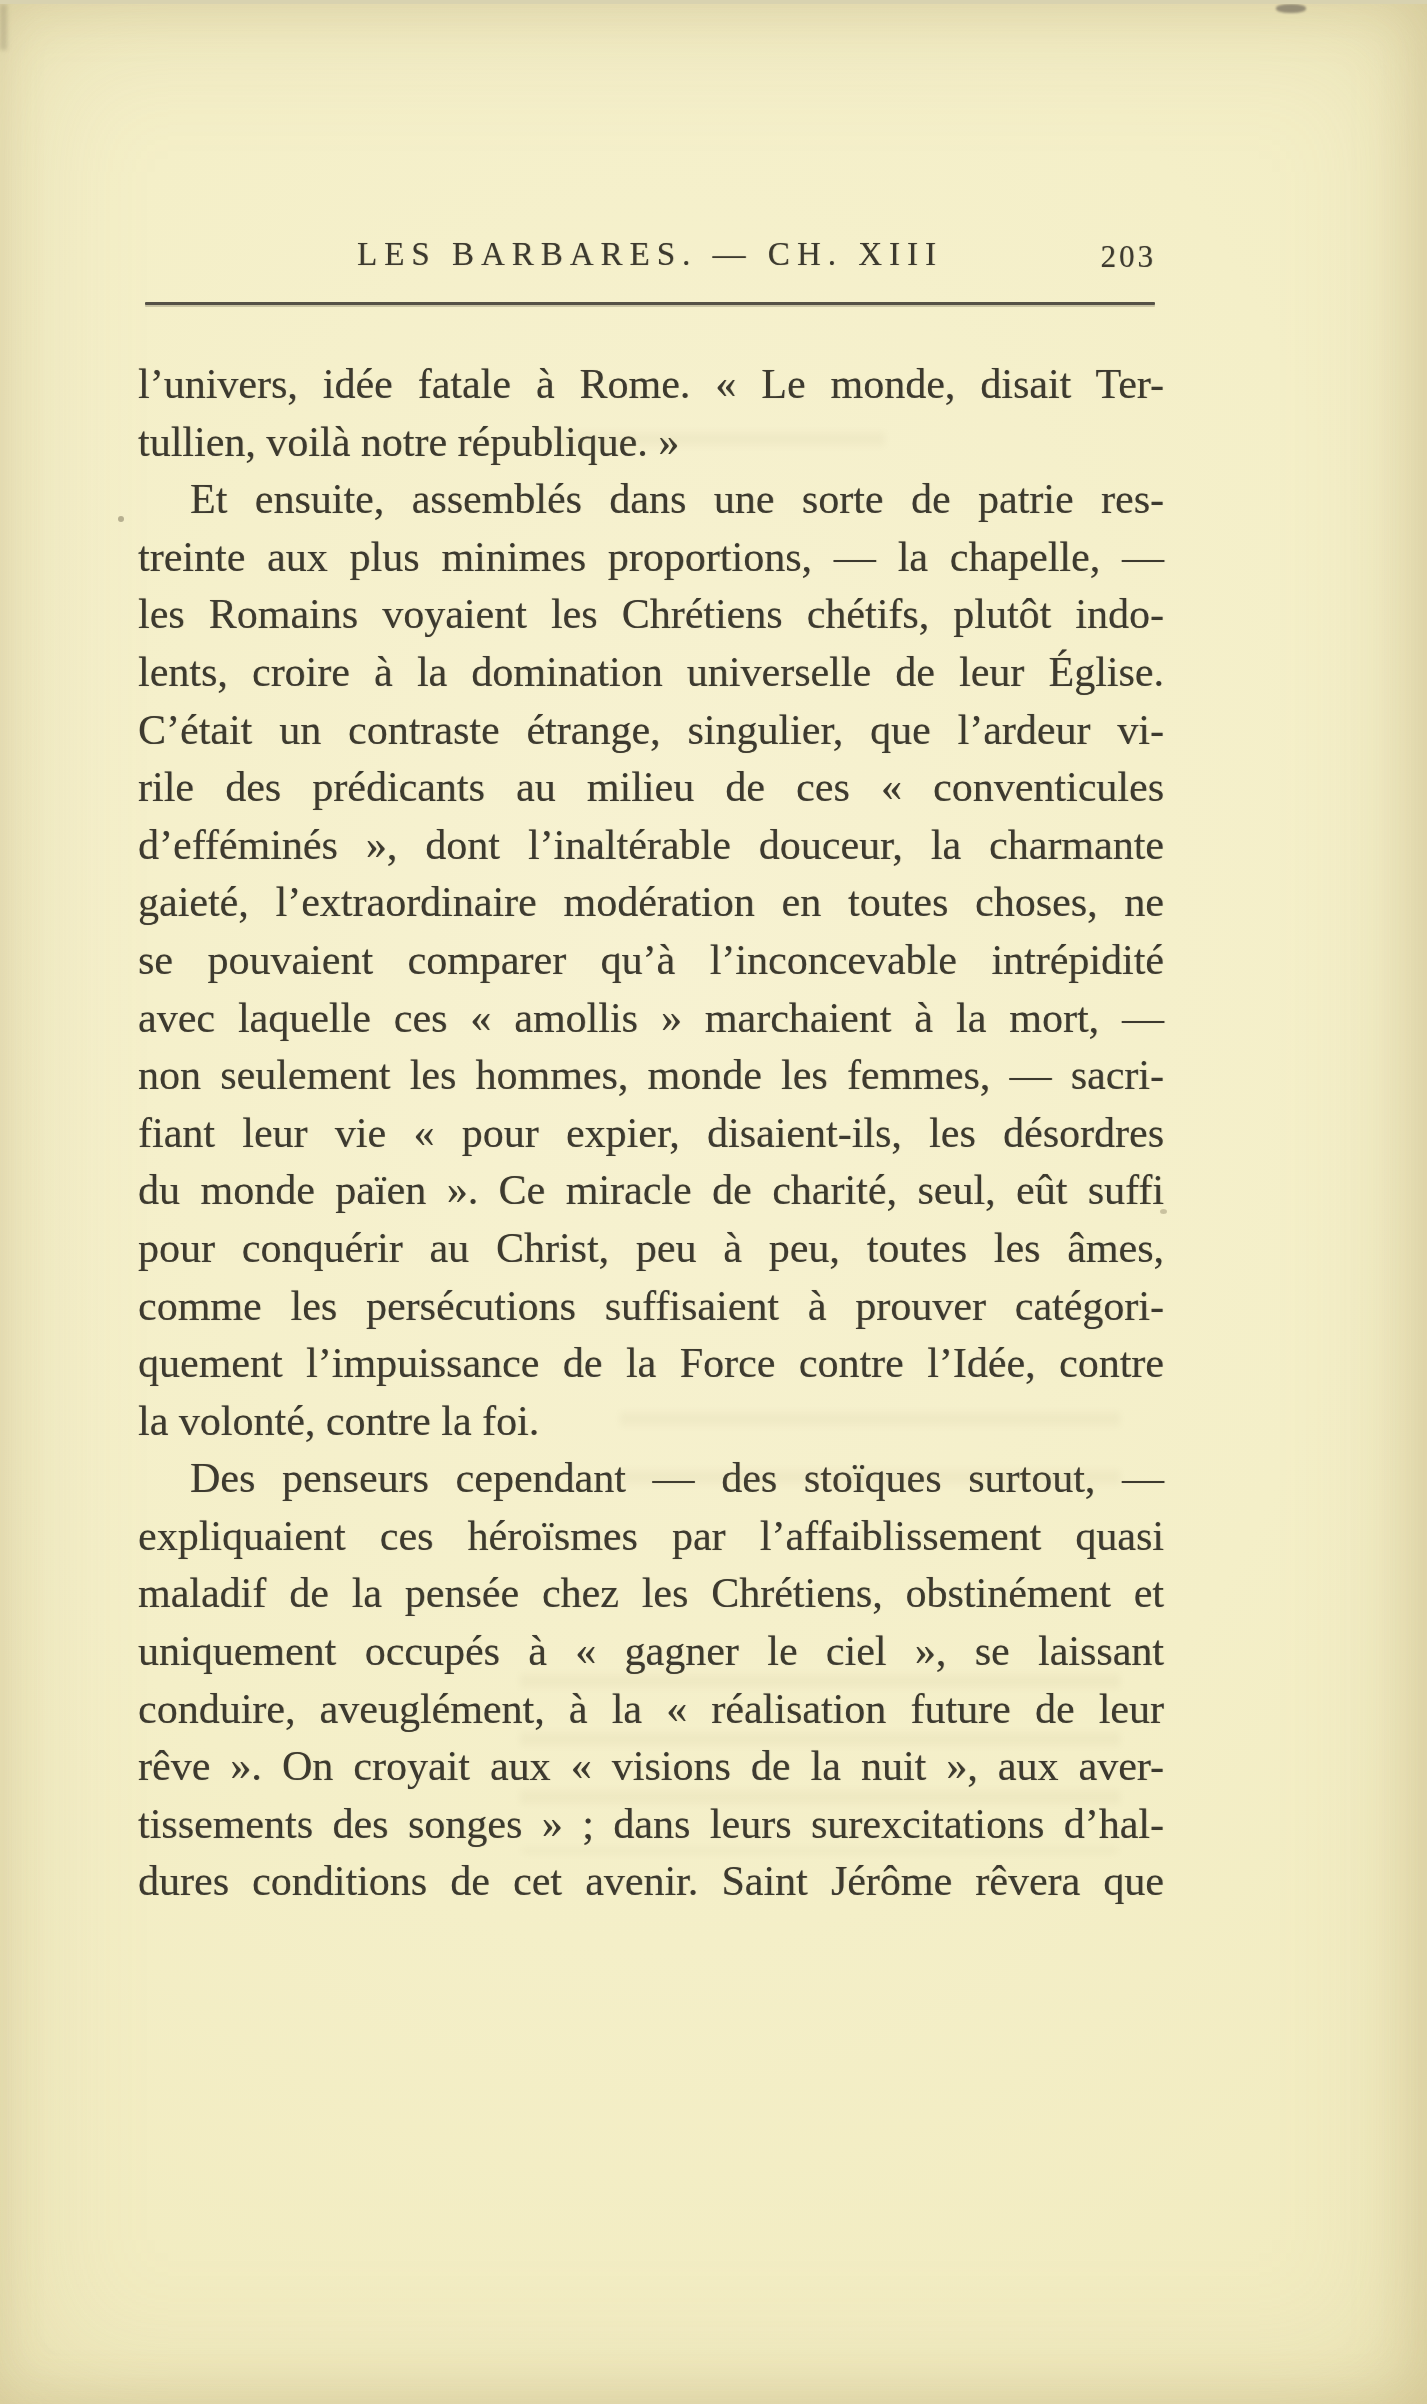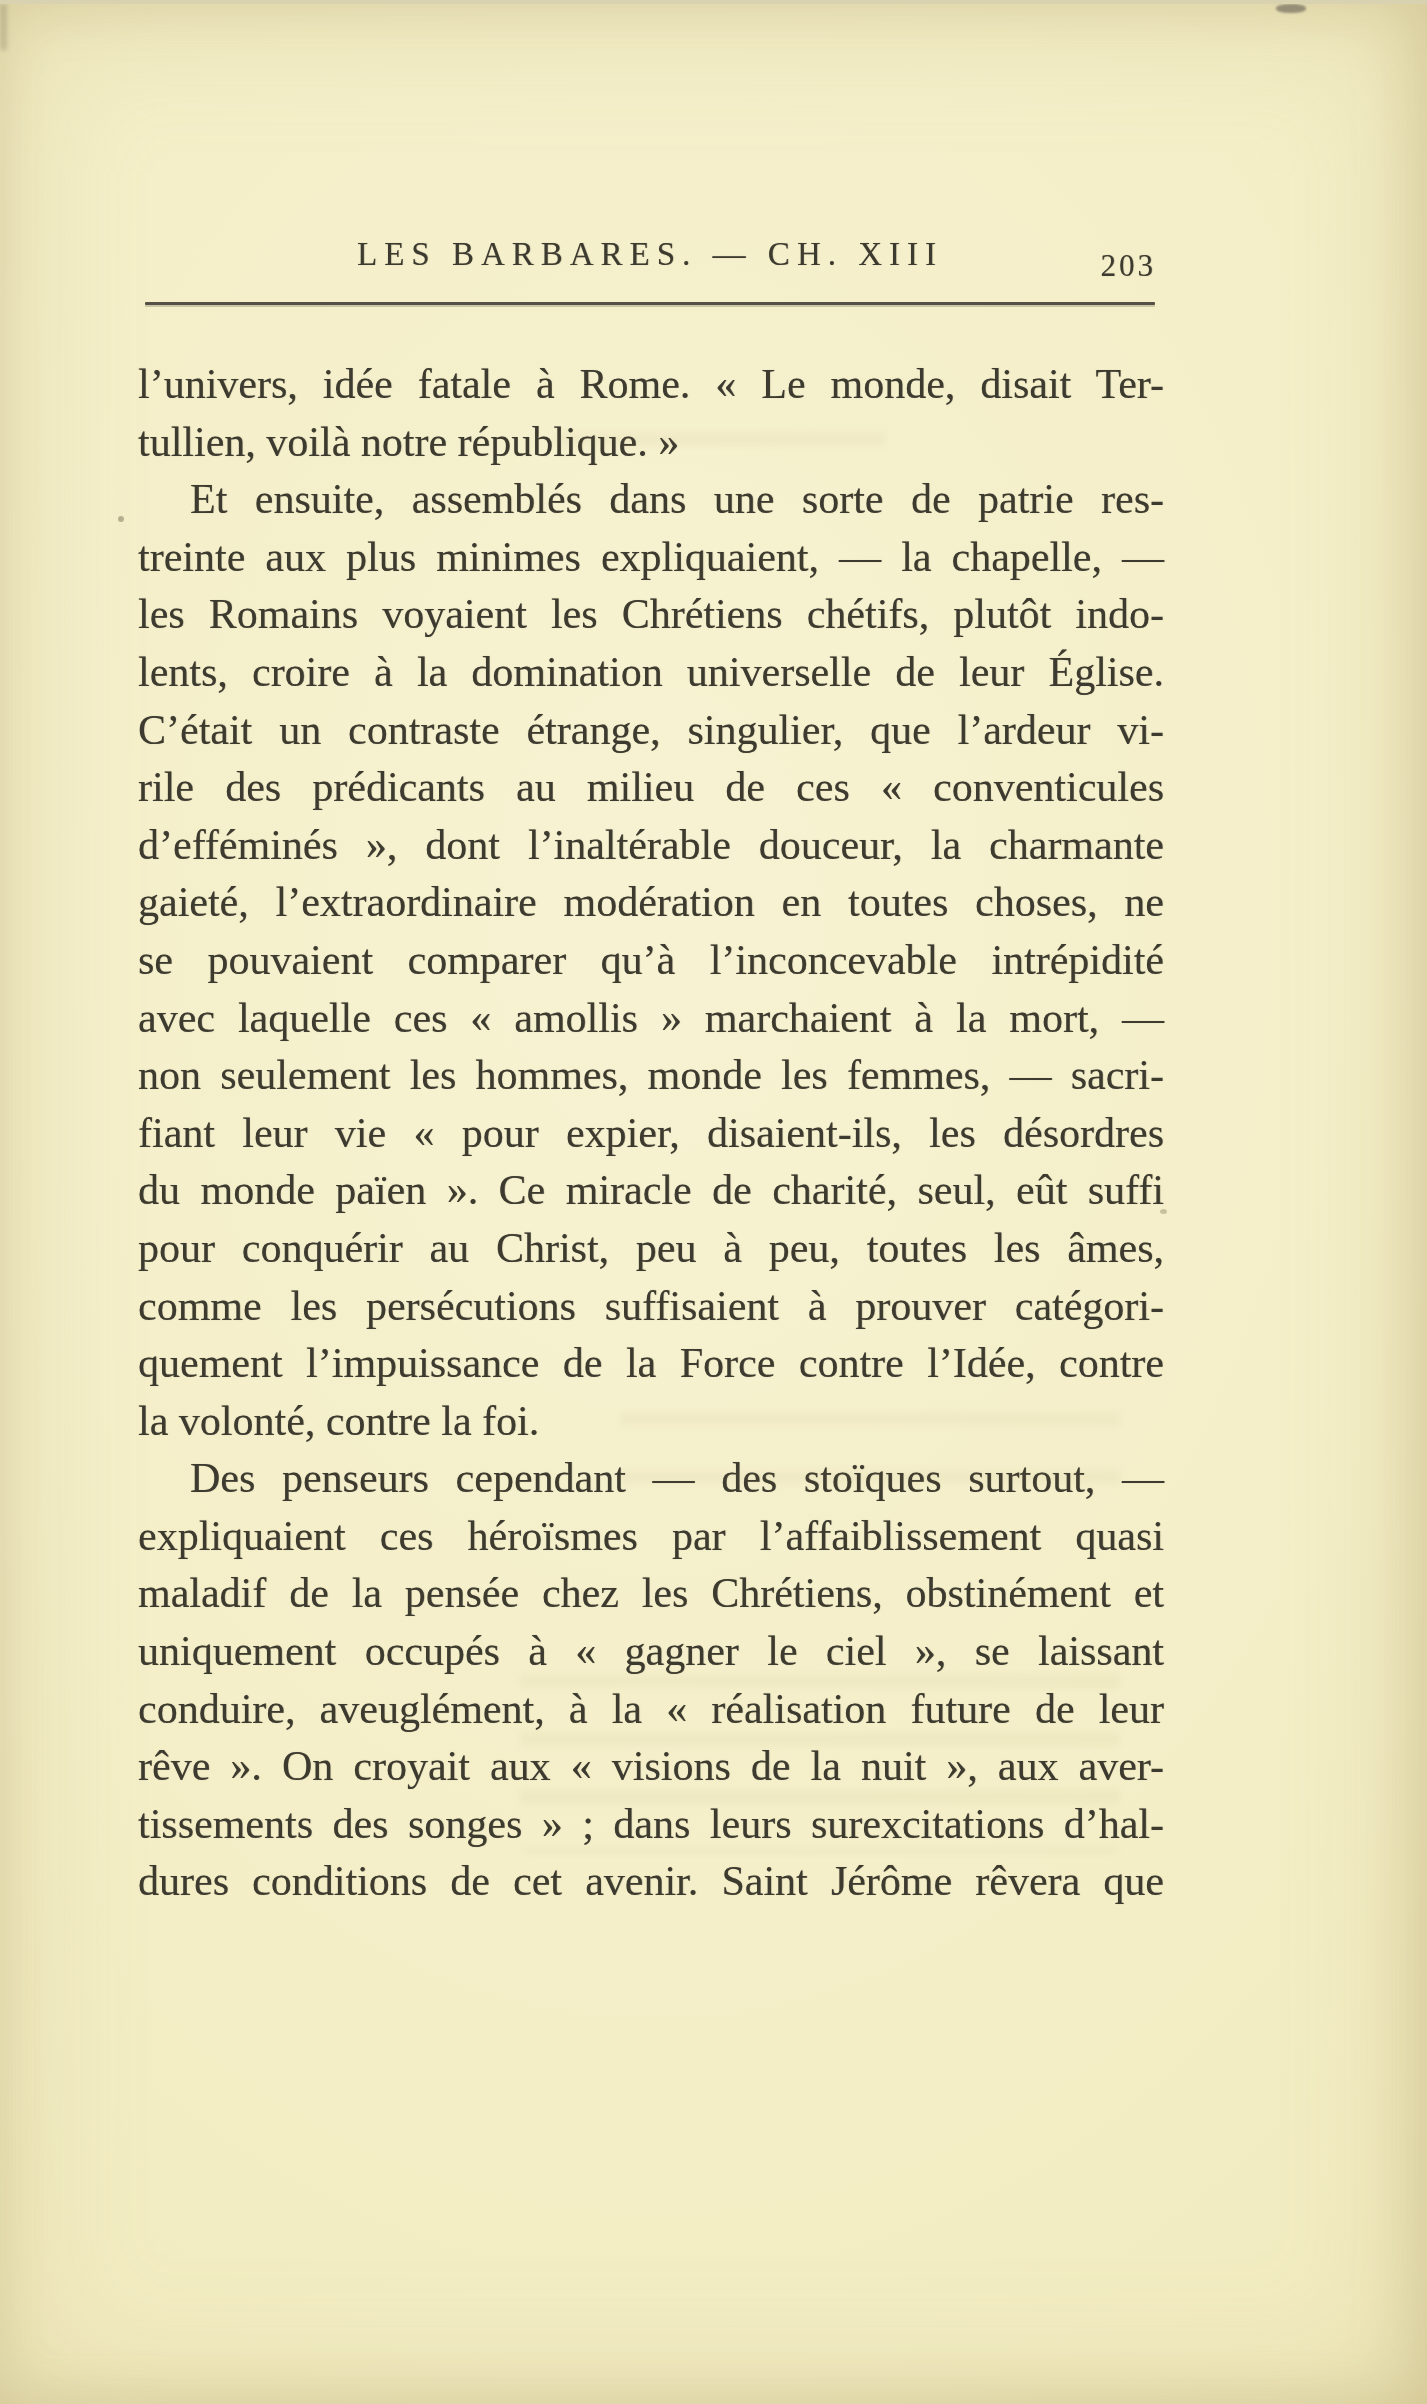--- a/index.html
+++ b/index.html
@@ -37,21 +37,21 @@
     text-align: center;
     font-size: 33px;
     letter-spacing: 7px;
     color: var(--ink, #3d3a2f);
     text-shadow: 0.4px 0.4px 0.8px rgba(60, 55, 42, 0.45);
     white-space: nowrap;
   }
   .head-page-number {
     position: absolute;
     right: 6px;
-    top: 12px;
+    top: 3px;
     font-size: 31px;
     letter-spacing: 3px;
     text-shadow: 0.4px 0.4px 0.8px rgba(60, 55, 42, 0.45);
   }
 
   
   .head-rule {
     position: absolute;
     left: 145px;
     top: 298px;
@@ -139,21 +139,21 @@
     <span class="head-title">LES BARBARES. — CH. XIII</span>
     <span class="head-page-number">203</span>
   </div>
 
   <div class="head-rule"></div>
 
   <div class="body-text">
       <div class="line">l’univers, idée fatale à Rome. « Le monde, disait Ter-</div>
       <div class="line para-end">tullien, voilà notre république. »</div>
       <div class="line indent">Et ensuite, assemblés dans une sorte de patrie res-</div>
-      <div class="line">treinte aux plus minimes expliquaient, — la chapelle, —</div>
+      <div class="line">treinte aux plus minimes proportions, — la chapelle, —</div>
       <div class="line">les Romains voyaient les Chrétiens chétifs, plutôt indo-</div>
       <div class="line">lents, croire à la domination universelle de leur Église.</div>
       <div class="line">C’était un contraste étrange, singulier, que l’ardeur vi-</div>
       <div class="line">rile des prédicants au milieu de ces « conventicules</div>
       <div class="line">d’efféminés », dont l’inaltérable douceur, la charmante</div>
       <div class="line">gaieté, l’extraordinaire modération en toutes choses, ne</div>
       <div class="line">se pouvaient comparer qu’à l’inconcevable intrépidité</div>
       <div class="line">avec laquelle ces « amollis » marchaient à la mort, —</div>
       <div class="line">non seulement les hommes, monde les femmes, — sacri-</div>
       <div class="line">fiant leur vie « pour expier, disaient-ils, les désordres</div>

